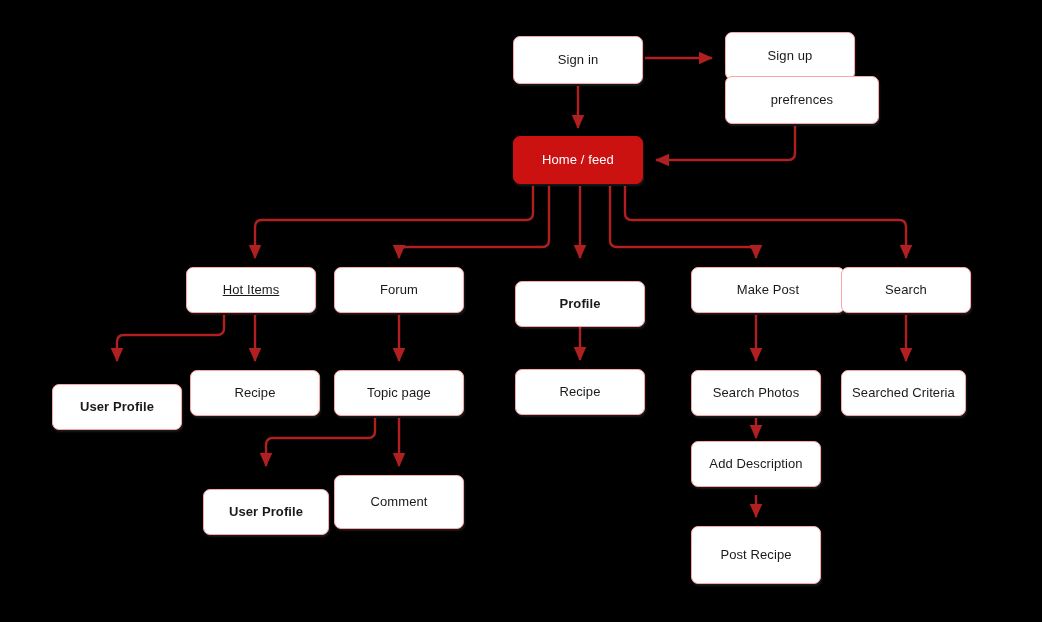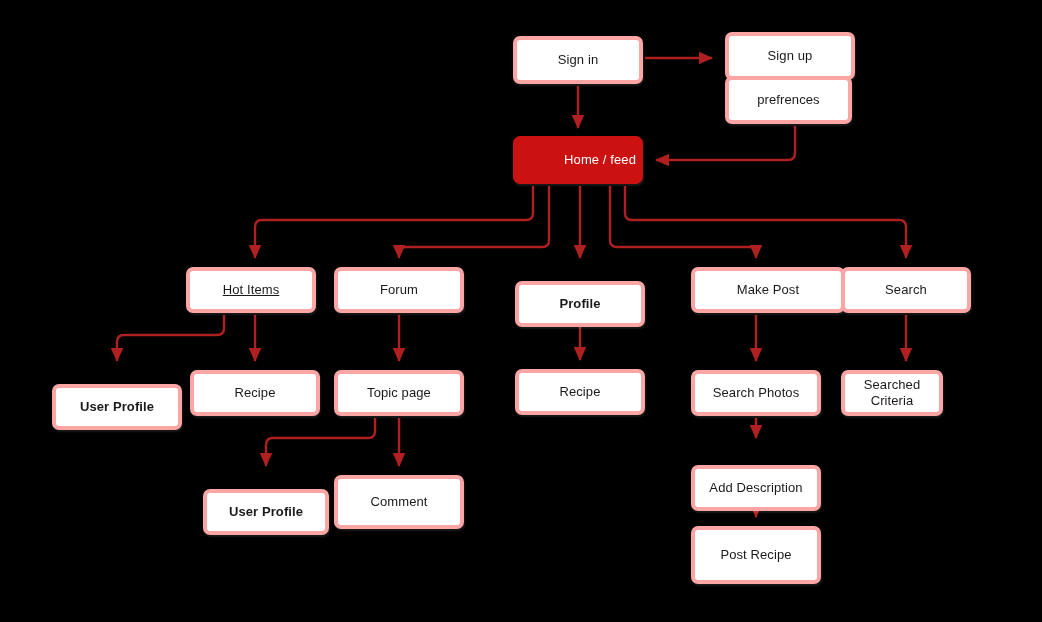--- a/index.html
+++ b/index.html
@@ -31,33 +31,32 @@
     pointer-events: none;
   }
   .node {
     position: absolute;
     box-sizing: border-box;
     display: flex;
     align-items: center;
     justify-content: center;
     border-radius: 7px;
     background: #ffffff;
-    border: 4px solid #fca5a5;
+    border: 1px solid #fca5a5;
     box-shadow: 1px 2px 2px rgba(255,255,255,0.10);
     color: #1a1a1a;
     font-size: 13px;
     letter-spacing: 0.1px;
     text-align: center;
     z-index: 2;
   }
   .node.accent {
     background: #cc1111;
     border: 1px solid #cc1111;
     color: #ffffff;
-    justify-content: flex-end;
   }
   .node.bold {
     font-weight: bold;
     margin-top: 14px;
   }
   .node-label {
     display: block;
     line-height: 1.2;
     padding: 0 6px;
   }
@@ -95,21 +94,21 @@
       </g>
   </svg>
 
   <div id="node-layer">
       <div class="node" style="left: 513px; top: 36px; width: 130px; height: 48px;">
         <span class="node-label">Sign in</span>
       </div>
       <div class="node" style="left: 725px; top: 32px; width: 130px; height: 48px;">
         <span class="node-label">Sign up</span>
       </div>
-      <div class="node" style="left: 725px; top: 76px; width: 127px; height: 48px;">
+      <div class="node" style="left: 725px; top: 76px; width: 154px; height: 48px;">
         <span class="node-label">prefrences</span>
       </div>
       <div class="node accent" style="left: 513px; top: 136px; width: 130px; height: 48px;">
         <span class="node-label">Home / feed</span>
       </div>
       <div class="node" style="left: 186px; top: 267px; width: 130px; height: 46px; text-decoration: underline;">
         <span class="node-label">Hot Items</span>
       </div>
       <div class="node" style="left: 334px; top: 267px; width: 130px; height: 46px;">
         <span class="node-label">Forum</span>
@@ -131,30 +130,30 @@
       </div>
       <div class="node" style="left: 334px; top: 370px; width: 130px; height: 46px; justify-content: center;">
         <span class="node-label">Topic page</span>
       </div>
       <div class="node" style="left: 515px; top: 369px; width: 130px; height: 46px;">
         <span class="node-label">Recipe</span>
       </div>
       <div class="node" style="left: 691px; top: 370px; width: 130px; height: 46px;">
         <span class="node-label">Search Photos</span>
       </div>
-      <div class="node" style="left: 841px; top: 370px; width: 102px; height: 46px;">
+      <div class="node" style="left: 841px; top: 370px; width: 125px; height: 46px;">
         <span class="node-label">Searched Criteria</span>
       </div>
       <div class="node bold" style="left: 203px; top: 475px; width: 126px; height: 46px;">
         <span class="node-label">User Profile</span>
       </div>
       <div class="node" style="left: 334px; top: 475px; width: 130px; height: 54px;">
         <span class="node-label">Comment</span>
       </div>
-      <div class="node" style="left: 691px; top: 465px; width: 130px; height: 46px;">
+      <div class="node" style="left: 691px; top: 441px; width: 130px; height: 46px;">
         <span class="node-label">Add Description</span>
       </div>
       <div class="node" style="left: 691px; top: 526px; width: 130px; height: 58px;">
         <span class="node-label">Post Recipe</span>
       </div>
     </div>
 
 </div>
 
 </body></html>

